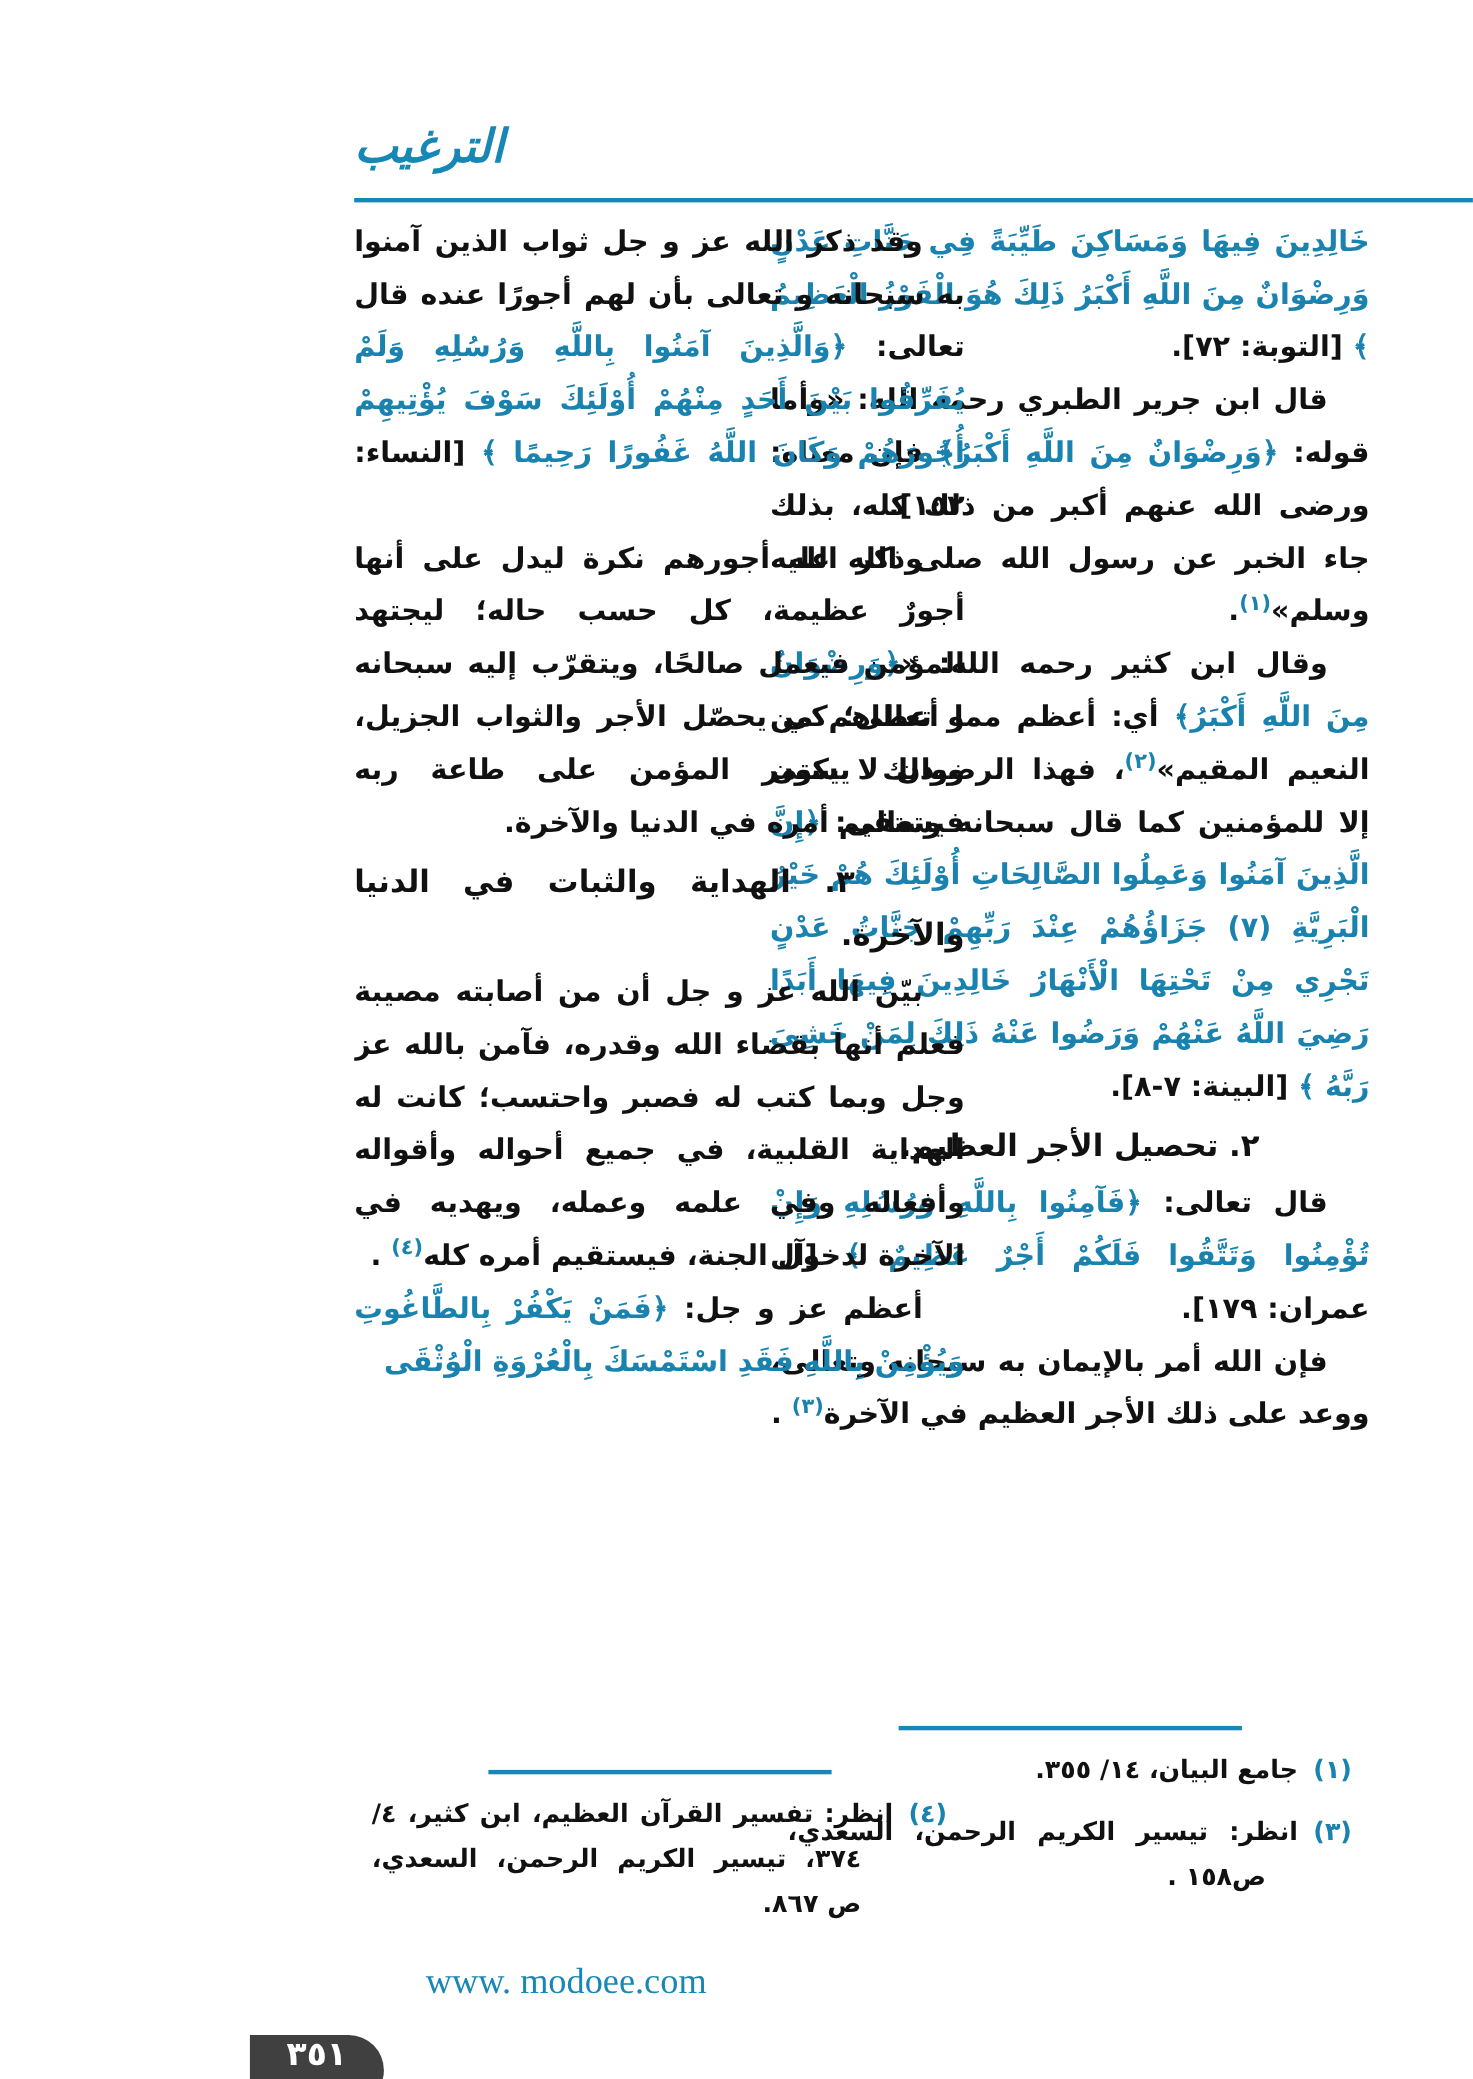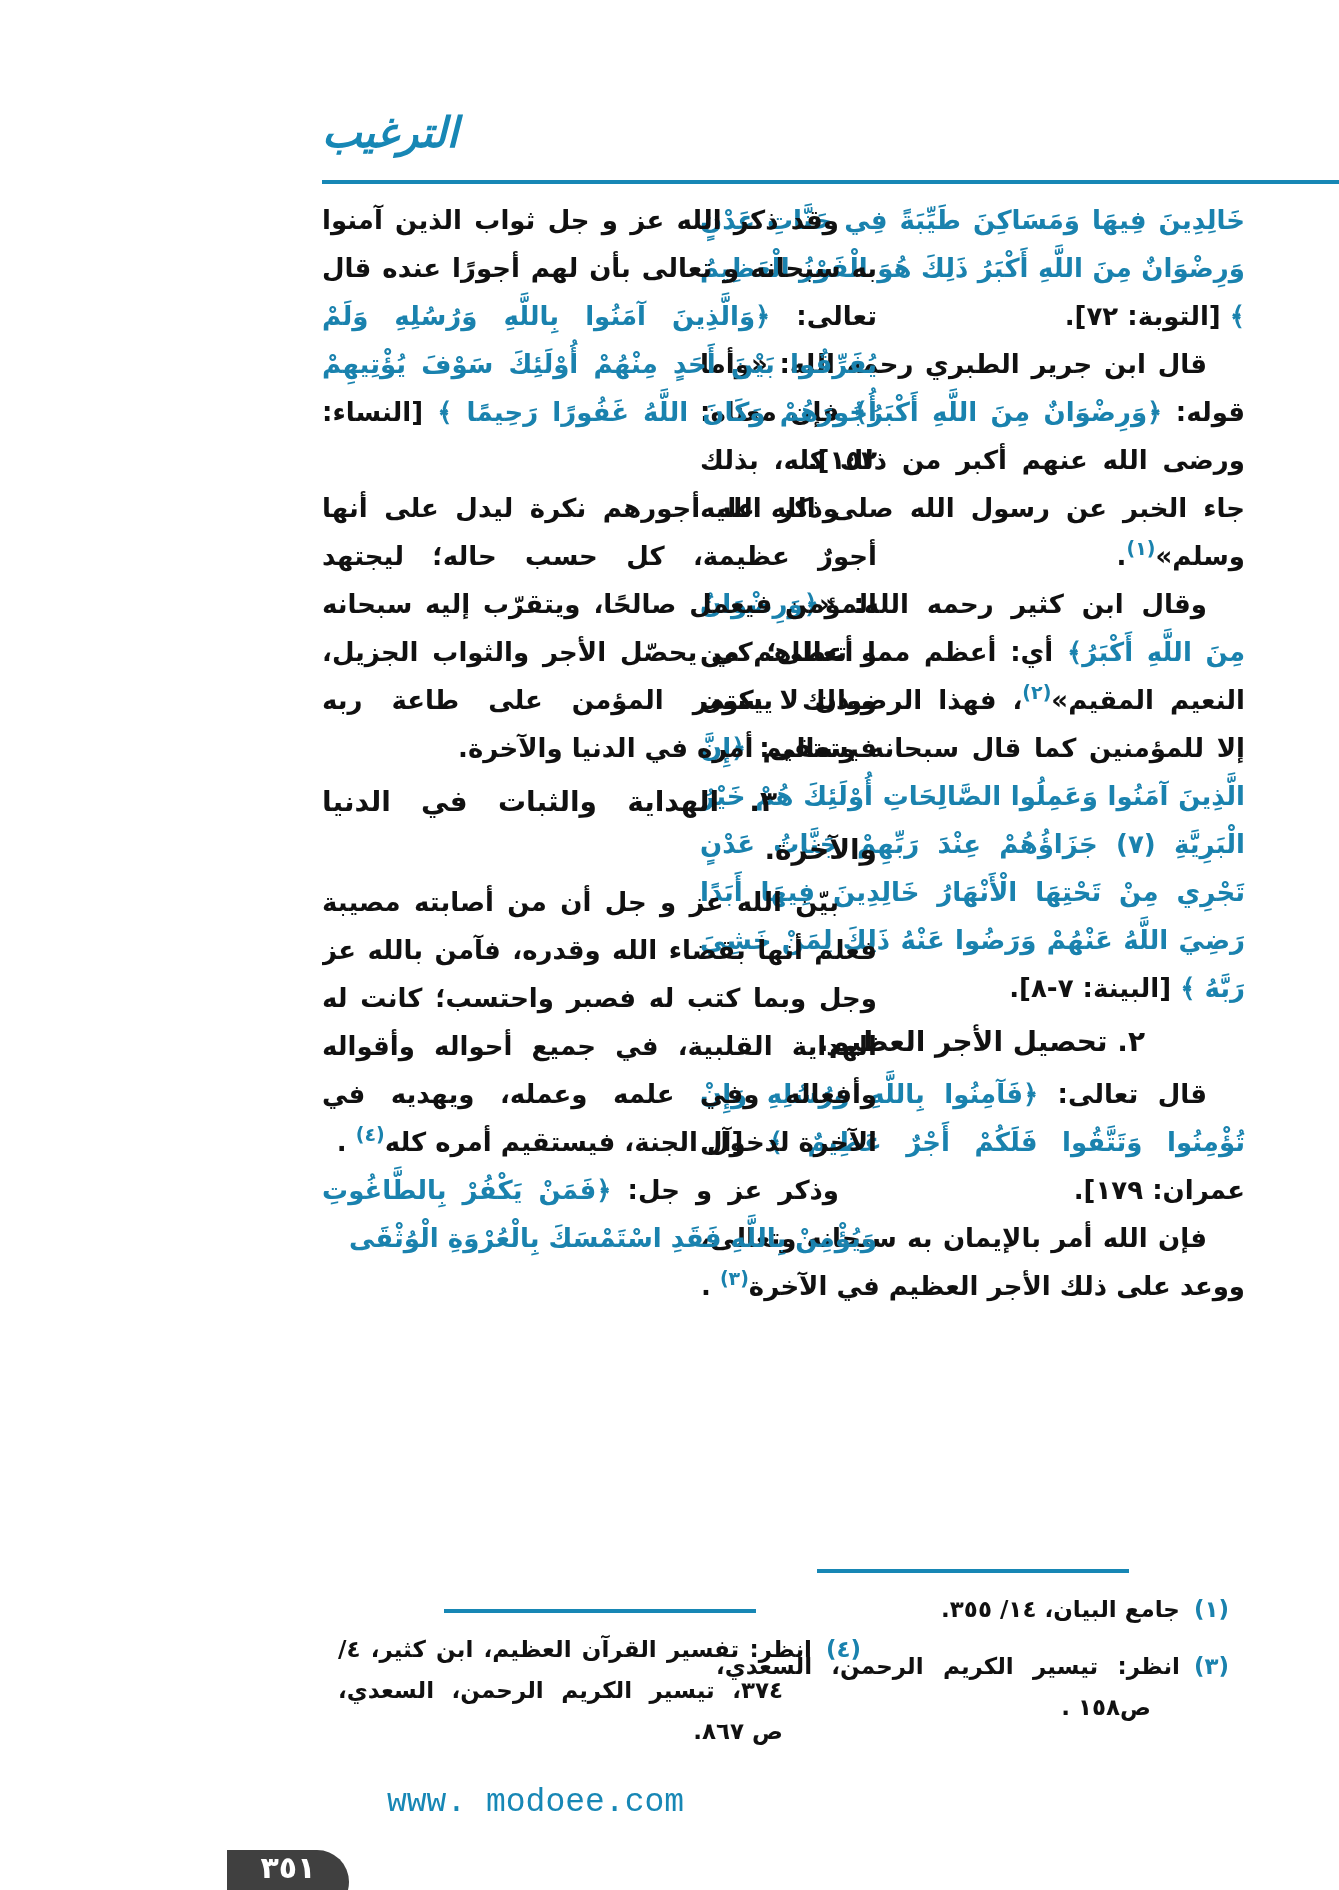--- a/index.html
+++ b/index.html
@@ -81,21 +81,21 @@
   }
   .page-number{
     color:#ffffff;font-size:30px;font-weight:700;
   }
   .website-url{
     position:absolute;
     left:160px;top:1784px;
     direction:ltr;
     color:#1787B5;
     font-size:33px;font-weight:400;
-    font-family:Liberation Mono, monospace;
+    font-family:Liberation Serif, serif;
   }
 </style>
 </head>
 <body>
 
 <div class="page">
 
   <div class="chapter-title">الترغيب</div>
   <div class="header-rule"></div>
 
@@ -116,21 +116,21 @@
         </div>
     </div>
   </div>
 
   <div class="column column-left">
     <div class="col-body">
         <p class="block p"><span class="seg-b">وقد ذكر الله عز و جل ثواب الذين آمنوا به سبحانه و تعالى بأن لهم أجورًا عنده قال تعالى: </span><span class="seg-q">﴿وَالَّذِينَ آمَنُوا بِاللَّهِ وَرُسُلِهِ وَلَمْ يُفَرِّقُوا بَيْنَ أَحَدٍ مِنْهُمْ أُوْلَئِكَ سَوْفَ يُؤْتِيهِمْ أُجُورَهُمْ وَكَانَ اللَّهُ غَفُورًا رَحِيمًا ﴾</span><span class="seg-b"> [النساء: ١٥٢].</span></p>
         <p class="block p"><span class="seg-b">وذكر الله أجورهم نكرة ليدل على أنها أجورٌ عظيمة، كل حسب حاله؛ ليجتهد المؤمن فيعمل صالحًا، ويتقرّب إليه سبحانه و تعالى؛ كي يحصّل الأجر والثواب الجزيل، وبذلك يستمر المؤمن على طاعة ربه فيستقيم أمره في الدنيا والآخرة.</span></p>
         <p class="block heading"><span class="seg-b">٣. الهداية والثبات في الدنيا والآخرة.</span></p>
         <p class="block p"><span class="seg-b">بيّن الله عز و جل أن من أصابته مصيبة فعلم أنها بقضاء الله وقدره، فآمن بالله عز وجل وبما كتب له فصبر واحتسب؛ كانت له الهداية القلبية، في جميع أحواله وأقواله وأفعاله وفي علمه وعمله، ويهديه في الآخرة لدخول الجنة، فيستقيم أمره كله</span><span class="seg-m">(٤)</span><span class="seg-b"> .</span></p>
-        <p class="block p"><span class="seg-b">وذكر عز و جل: </span><span class="seg-q">﴿فَمَنْ يَكْفُرْ بِالطَّاغُوتِ وَيُؤْمِنْ بِاللَّهِ فَقَدِ اسْتَمْسَكَ بِالْعُرْوَةِ الْوُثْقَى</span></p>
+        <p class="block p"><span class="seg-b">أعظم عز و جل: </span><span class="seg-q">﴿فَمَنْ يَكْفُرْ بِالطَّاغُوتِ وَيُؤْمِنْ بِاللَّهِ فَقَدِ اسْتَمْسَكَ بِالْعُرْوَةِ الْوُثْقَى</span></p>
       </div>
     <div class="footnote-area">
       <div class="fn-rule"></div>
       <div>
           <p class="footnote-item"><span class="footnote-marker">(٤)</span><span>انظر: تفسير القرآن العظيم، ابن كثير، ٤/ ٣٧٤، تيسير الكريم الرحمن، السعدي، ص ٨٦٧.</span></p>
         </div>
     </div>
   </div>
 
   <div class="page-number-pill">

